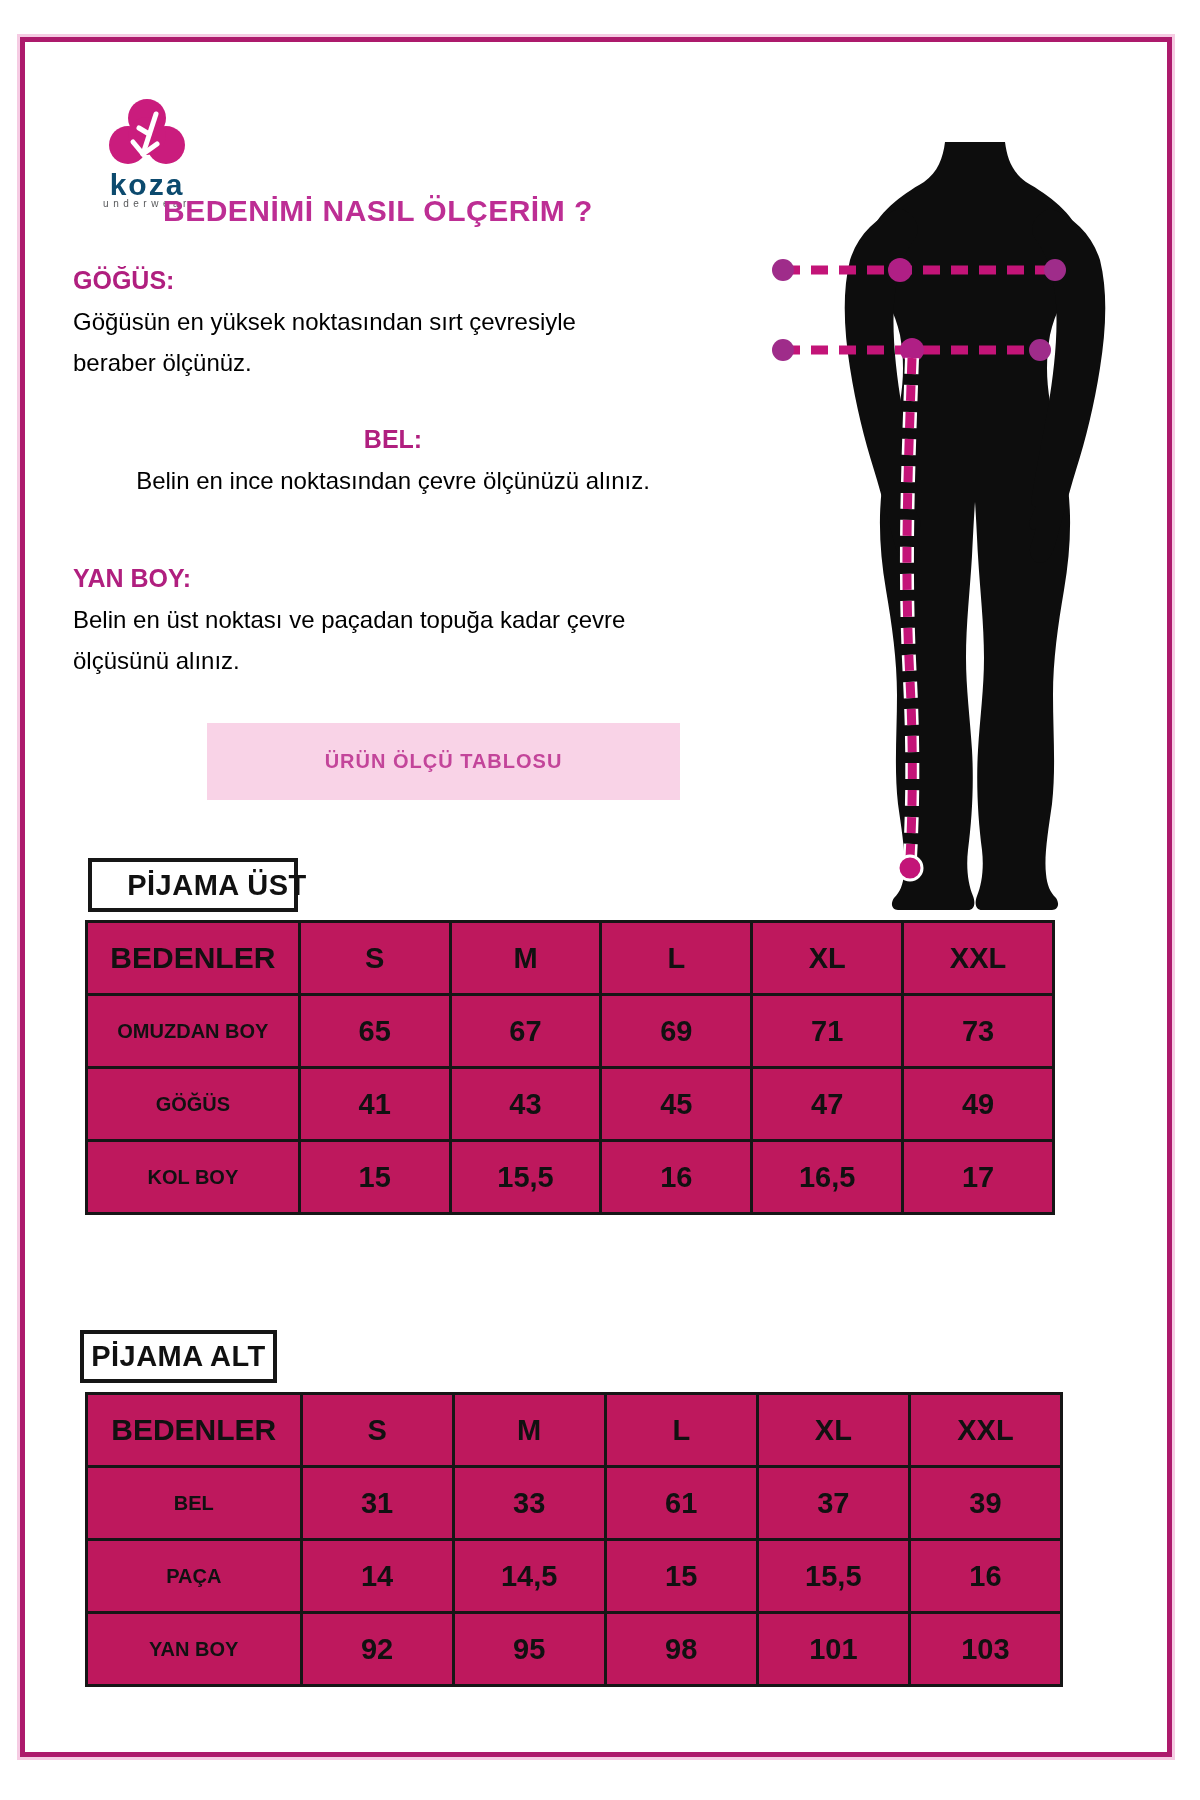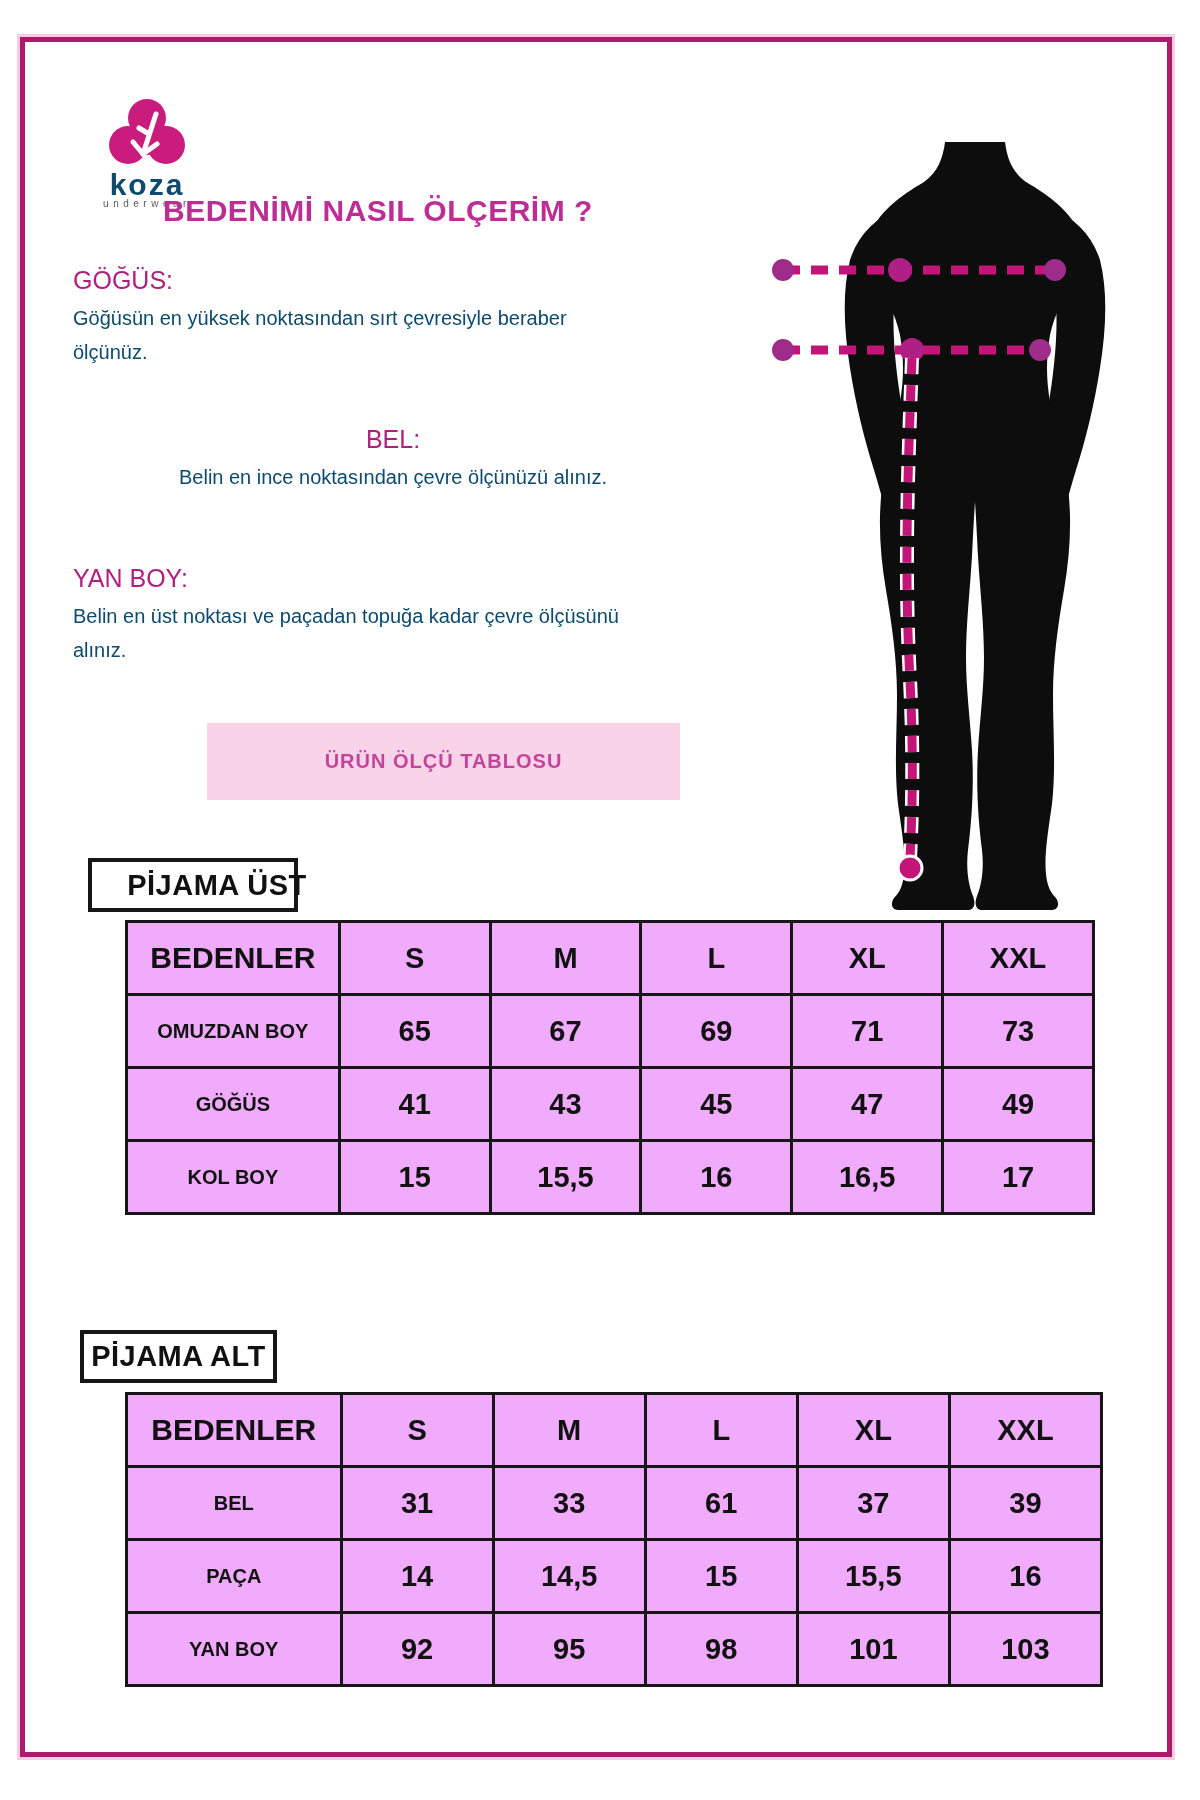--- a/index.html
+++ b/index.html
@@ -17,22 +17,22 @@
   .logo svg{display:block;margin:0 auto;}
   .logo .brand{font-size:30px;font-weight:bold;color:#0c4a6e;letter-spacing:2px;line-height:26px;}
   .logo .sub{font-size:10px;color:#595a5c;letter-spacing:4.5px;line-height:12px;text-align:center;}
   
   .title{
     position:absolute;left:163px;top:194px;font-size:30px;font-weight:bold;
     color:#bd2e94;letter-spacing:0.5px;white-space:nowrap;
   }
   
   .section{position:absolute;left:73px;}
-  .section .head{font-size:25px;font-weight:normal;color:#b01f7f;margin-bottom:6px;}
-  .section .body{font-size:20px;color:#0c4a6e;line-height:34px;}
+  .section .head{font-size:25px;font-weight:bold;color:#b01f7f;margin-bottom:6px;}
+  .section .body{font-size:24px;color:#000000;line-height:41px;}
   .sec-chest{top:266px;width:565px;}
   .sec-waist{top:425px;width:640px;text-align:center;}
   .sec-side{top:564px;width:570px;}
   
   .banner{
     position:absolute;left:207px;top:723px;width:473px;height:77px;
     background:#f9d3e7;display:flex;align-items:center;justify-content:center;
     font-size:20px;font-weight:bold;color:#c3459a;letter-spacing:1px;
   }
   
@@ -41,22 +41,21 @@
   .caption{
     position:absolute;border:4px solid #161616;background:#fff;box-sizing:border-box;
     display:flex;align-items:center;justify-content:center;
     font-size:29px;font-weight:bold;color:#111;letter-spacing:0.5px;white-space:nowrap;
   }
   .cap-top{left:88px;top:858px;width:210px;height:54px;padding-left:48px;}
   .cap-bottom{left:80px;top:1330px;width:197px;height:53px;}
   
   table.size{
     position:absolute;border-collapse:collapse;table-layout:fixed;
-    background:#f0abfc;
-    margin-left:40px;
+    background:#be185d;
   }
   .tbl-top{left:85px;top:920px;width:970px;}
   .tbl-bottom{left:85px;top:1392px;width:978px;}
   table.size td,table.size th{
     border:3px solid #161616;text-align:center;vertical-align:middle;
     color:#111;padding:0;
   }
   table.size{border:2px solid #161616;}
   table.size tr{height:73px;}
   th.corner{font-size:30px;font-weight:bold;text-align:left;padding-left:22px;}

